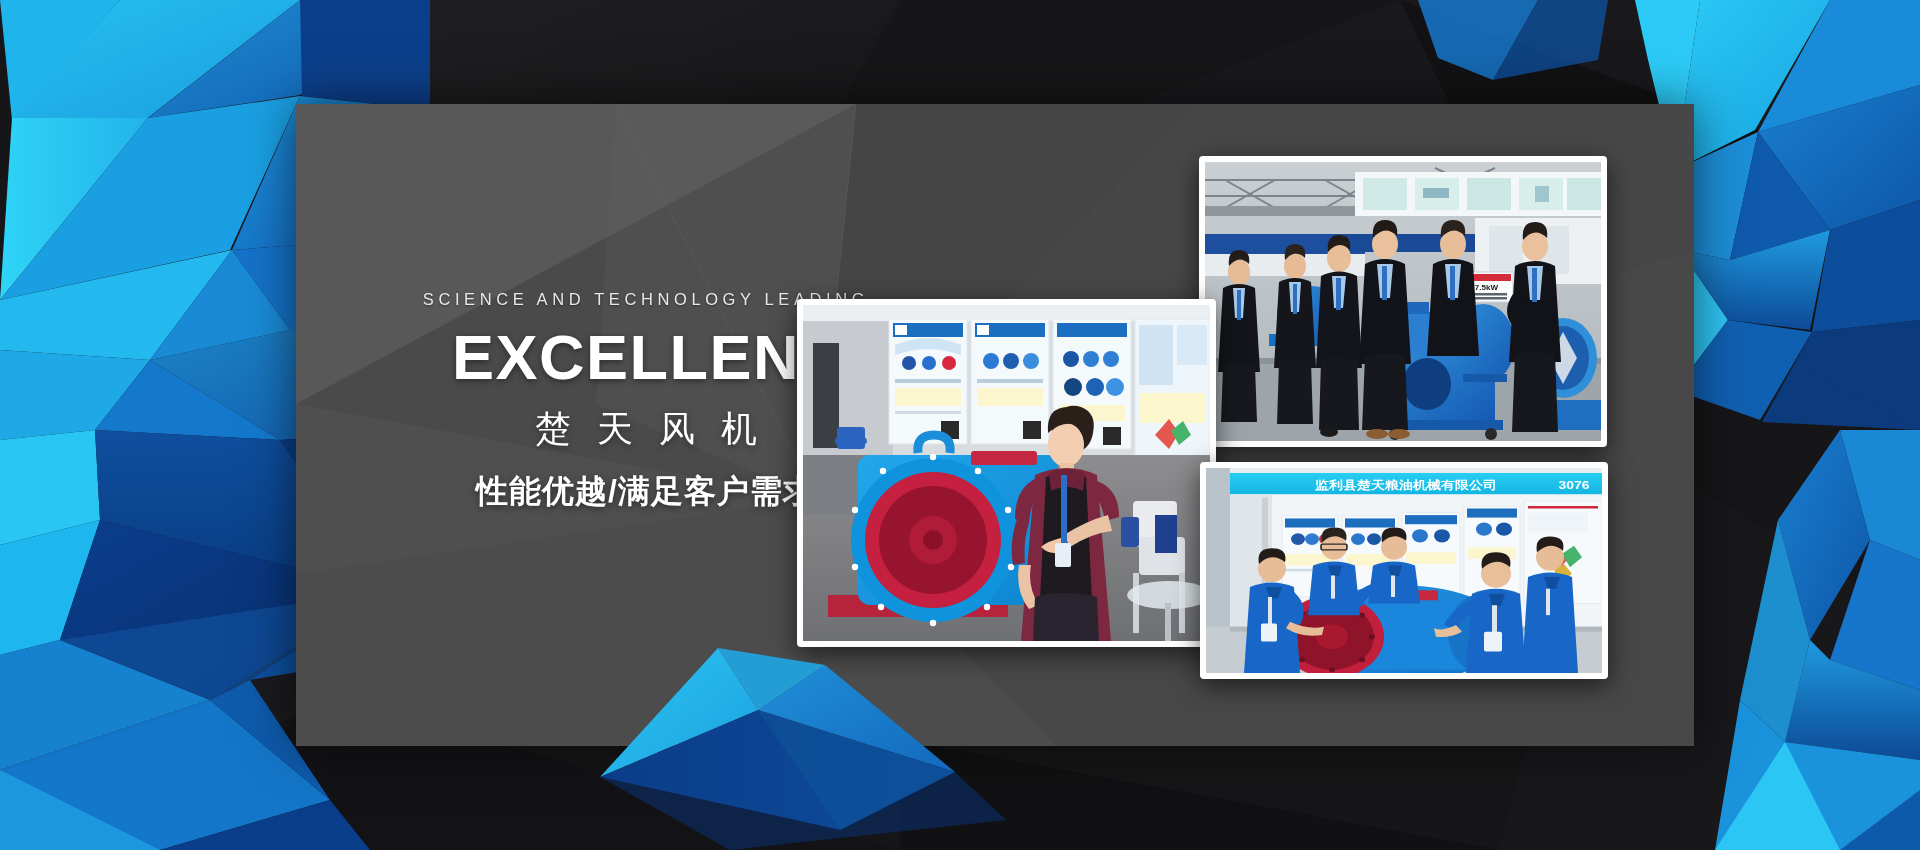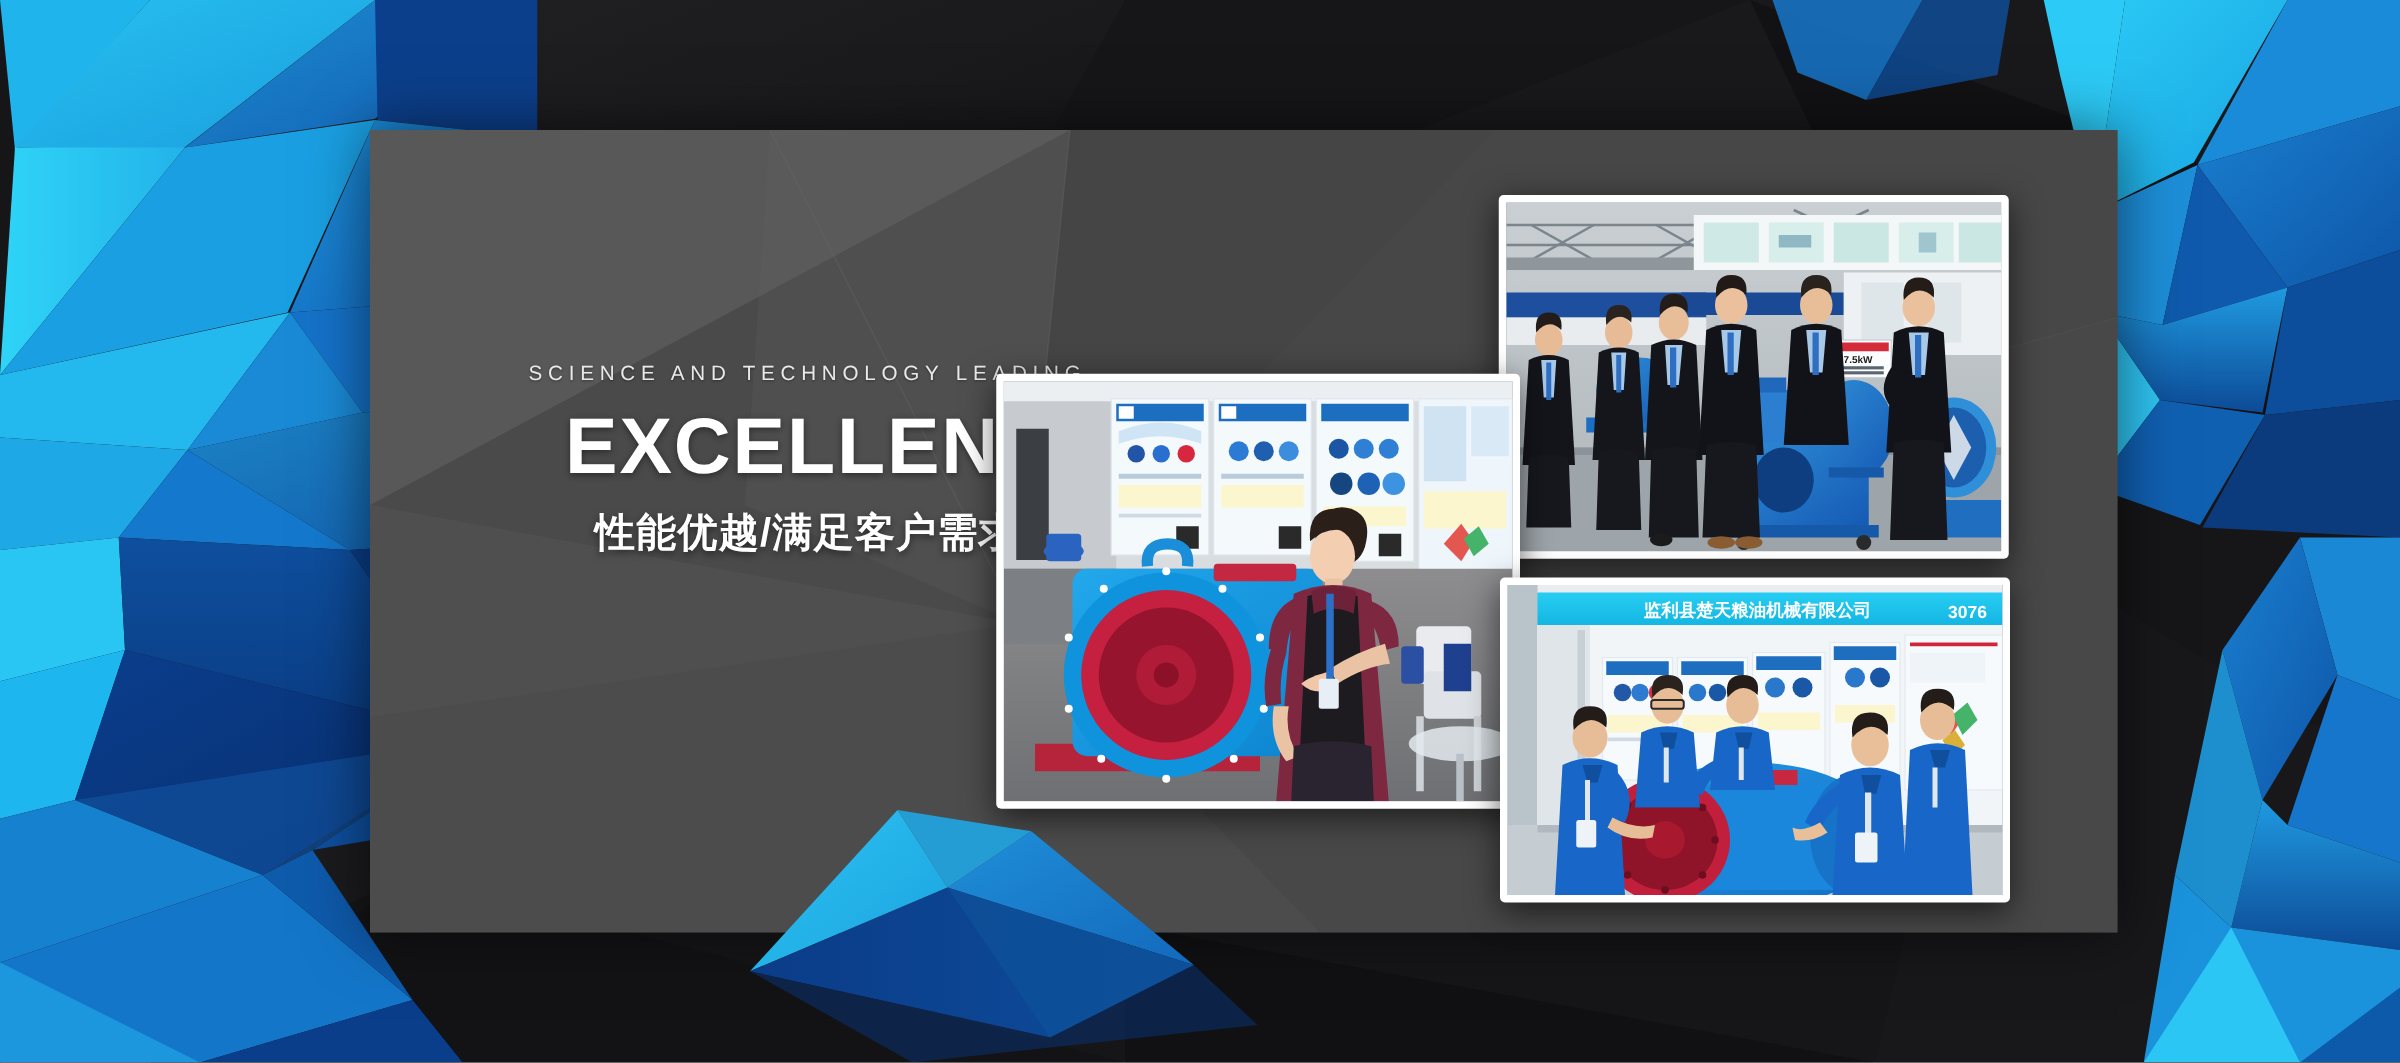--- a/index.html
+++ b/index.html
@@ -41,21 +41,21 @@
 
   
   .photo { position:absolute; background:#fff; border-radius:4px;
            padding:6px; box-shadow:0 7px 26px rgba(0,0,0,.6); overflow:hidden; }
   .photo > .inner { position:relative; width:100%; height:100%;
                     overflow:hidden; background:#9aa3ab; }
   .photo svg { display:block; width:100%; height:100%; }
 
   #photo-center { left:797px; top:299px; width:419px; height:348px; z-index:6; }
   #photo-top    { left:1199px; top:156px; width:408px; height:291px; z-index:5; }
-  #photo-bottom { left:1200px; top:462px; width:408px; height:260px; z-index:7; }
+  #photo-bottom { left:1200px; top:462px; width:408px; height:217px; z-index:7; }
 </style>
 </head>
 <body>
 
 <div id="stage">
 
   <div class="bg-facets">
     <svg width="1920" height="850" style="position:absolute;inset:0">
       <defs>
         <linearGradient id="dk1" x1="0" y1="0" x2="1" y2="1">
@@ -183,20 +183,21 @@
       <polygon points="560,0 900,0 520,395" fill="#3f3f3f" opacity=".25"></polygon>
       <line x1="560" y1="0" x2="520" y2="395" stroke="#6e6e6e" stroke-width="1" opacity=".35"></line>
       <line x1="320" y1="0" x2="520" y2="395" stroke="#6e6e6e" stroke-width="1" opacity=".3"></line>
       <line x1="520" y1="395" x2="1398" y2="150" stroke="#5e5e5e" stroke-width="1" opacity=".3"></line>
     </svg>
   </div>
 
   <div id="copy">
     <div class="tagline">SCIENCE  AND  TECHNOLOGY  LEADING</div>
     <div class="headline">EXCELLENT</div>
+    <div class="cname">楚天风机</div>
     <div class="sub">性能优越/满足客户需求</div>
   </div>
 
   <svg class="poly" style="left:540px;top:620px;width:480px;height:230px;z-index:8;" viewBox="0 0 480 230">
     <defs>
       <linearGradient id="py1" x1="0" y1="0" x2="1" y2="1">
         <stop offset="0" stop-color="#2ec3f2"></stop>
           <stop offset="1" stop-color="#1aa3e0"></stop>
       </linearGradient>
       <linearGradient id="py2" x1="0" y1="0" x2="1" y2="1">

